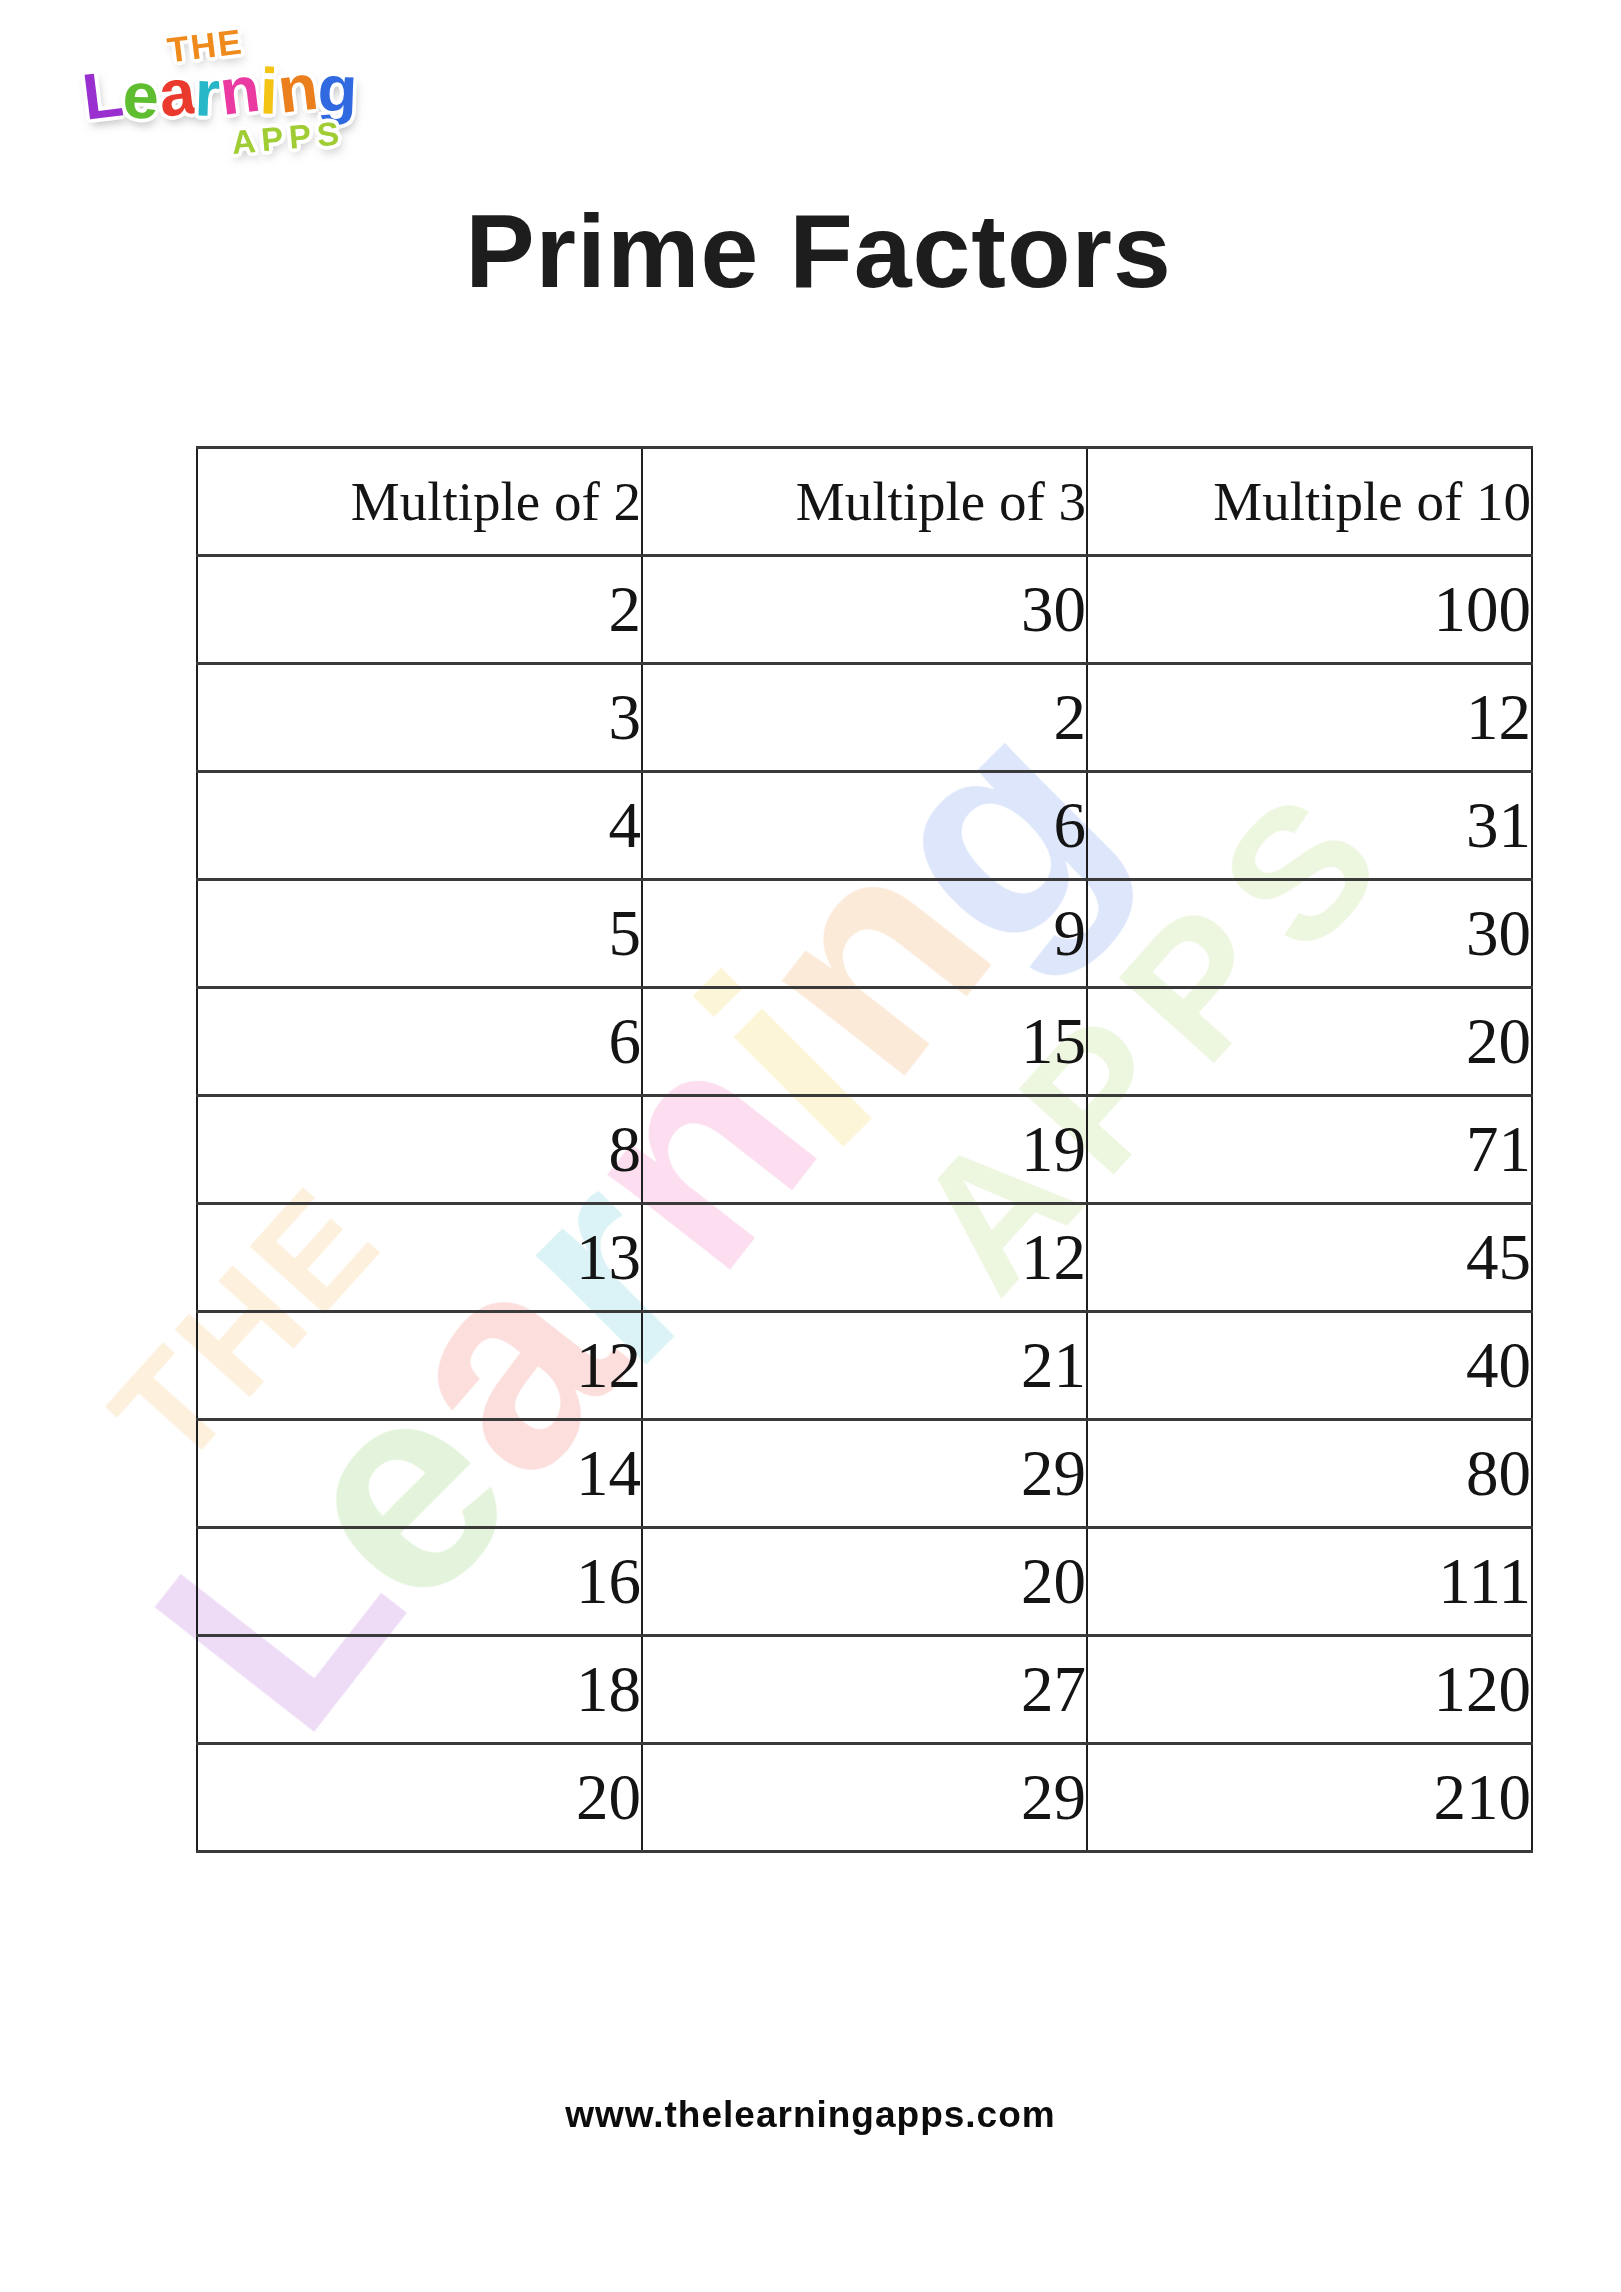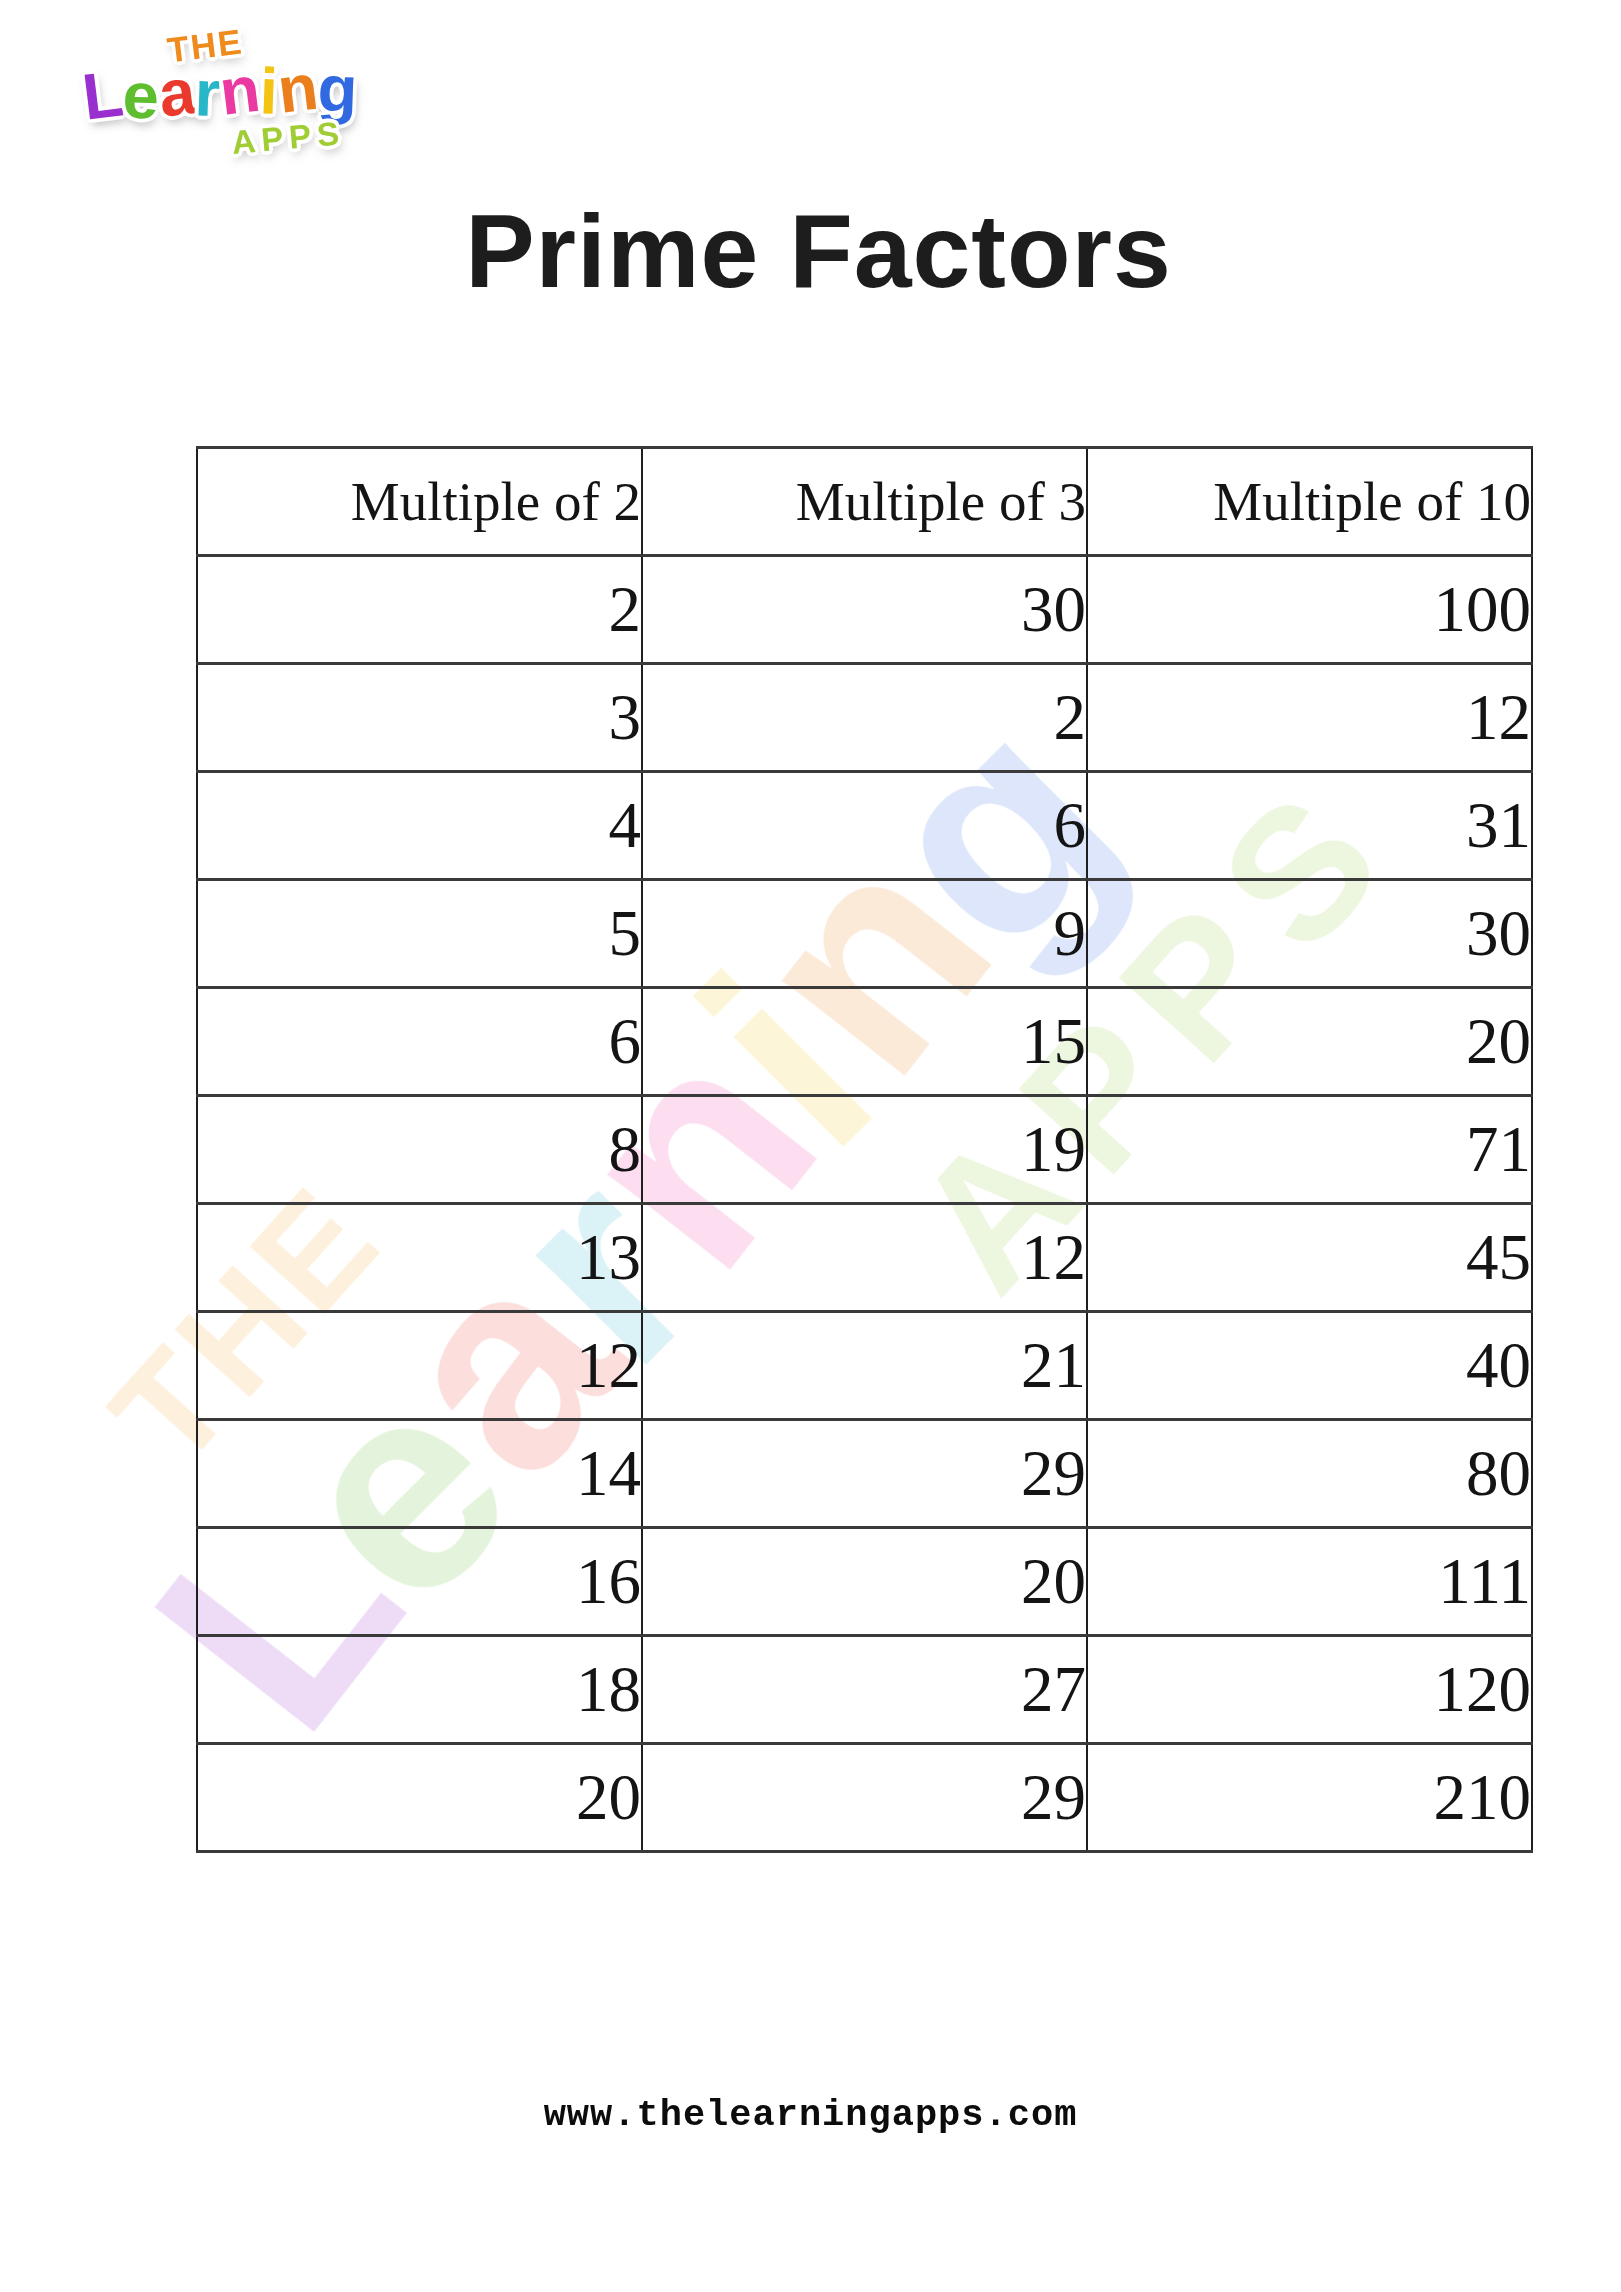--- a/index.html
+++ b/index.html
@@ -103,21 +103,21 @@
     font-weight:normal;font-size:55px;color:#141414;
   }
   .grid td{
     font-size:65px;color:#141414;
   }
 
   
   .footer{
     position:absolute;left:0;top:2094px;width:100%;
     text-align:center;
-    font-family:Liberation Mono, monospace;
+    font-family:Liberation Sans, sans-serif;
     font-weight:bold;font-size:37px;color:#0c0c0c;
     letter-spacing:1px;
     z-index:2;
   }
 </style>
 </head>
 <body>
 
 <div class="page">
 

